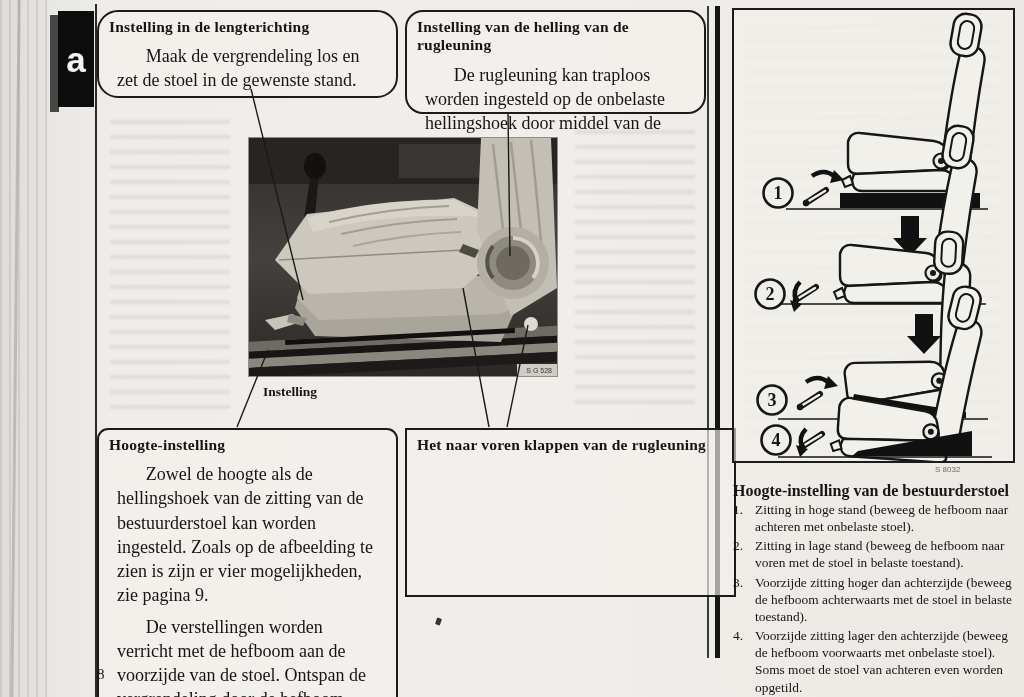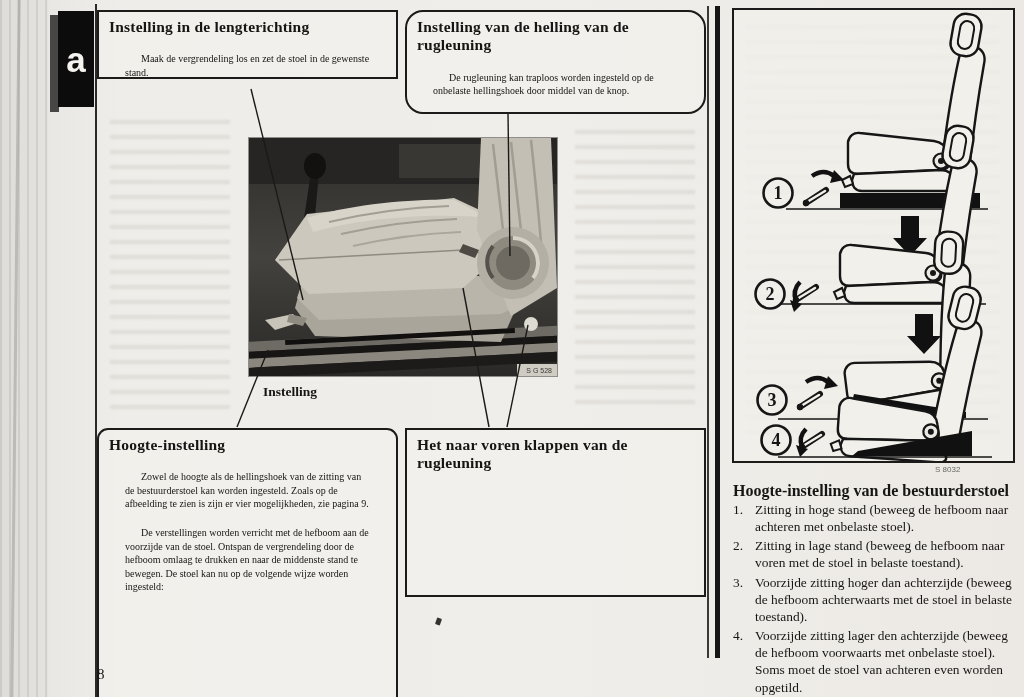--- a/index.html
+++ b/index.html
@@ -16,26 +16,26 @@
   .tab-shadow{position:absolute;left:50px;top:15px;width:9px;height:97px;background:#474644;}
   .tab{position:absolute;left:58px;top:11px;width:36px;height:96px;background:#0c0c0c;color:#f4f3f0;
        display:flex;align-items:center;justify-content:center;
        font-family:"Liberation Sans","DejaVu Sans",sans-serif;font-weight:bold;font-size:35px;line-height:1;}
   .vrule{position:absolute;left:95px;top:4px;width:2px;height:693px;background:#2b2a29;}
   .divider1{position:absolute;left:707px;top:6px;width:2px;height:652px;background:#3a3938;}
   .divider2{position:absolute;left:715px;top:6px;width:5px;height:652px;background:#161616;}
   
   .tbox{position:absolute;border:2px solid #1c1b1a;background:rgba(243,241,236,.65);padding:6px 10px 6px 10px;box-sizing:border-box;}
   .tbox h3{margin:0 0 3px 0;font-size:15.5px;line-height:1.18;font-weight:bold;letter-spacing:.2px;}
-  .tbox p{margin:16px;font-size:10px;line-height:1.34;text-indent:1.6em;}
+  .tbox p{margin:8px;font-size:18px;line-height:1.34;text-indent:1.6em;}
   .tbox p+p{margin-top:2px;}
-  #box-length{left:97px;top:10px;width:301px;height:69px;}
+  #box-length{left:97px;top:10px;width:301px;height:88px;border-radius:21px;}
   #box-recline{left:405px;top:10px;width:301px;height:104px;border-radius:18px;}
   #box-height{left:97px;top:428px;width:301px;height:297px;border-radius:11px;}
-  #box-fold{left:405px;top:428px;width:301px;height:169px;}
+  #box-fold{left:405px;top:428px;width:331px;height:169px;}
   
   .photo{position:absolute;left:248px;top:137px;width:310px;height:240px;border:1px solid #8f8d89;box-sizing:border-box;background:#3c3a37;}
   .caption{position:absolute;left:263px;top:384px;font-size:13.5px;font-weight:bold;}
   .pagenum{position:absolute;left:97px;top:666px;font-size:15px;}
   
   .diagram-box{position:absolute;left:732px;top:8px;width:283px;height:455px;border:2px solid #1c1b1a;box-sizing:border-box;background:rgba(243,241,236,.6);}
   .diagram-code{position:absolute;left:935px;top:465px;font-size:8px;color:#6b6965;font-family:"Liberation Sans",sans-serif;}
   .rc-head{position:absolute;left:733px;top:481px;width:282px;font-size:16px;font-weight:bold;line-height:1.2;}
   .rc-list{position:absolute;left:733px;top:501px;width:286px;font-size:13.4px;line-height:1.28;}
   .rc-item{display:flex;margin:0 0 2px 0;}

